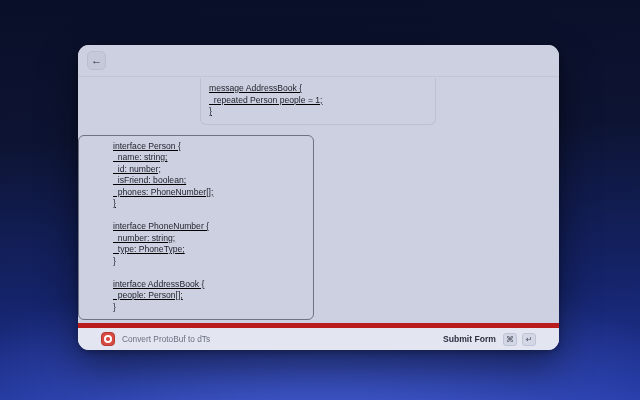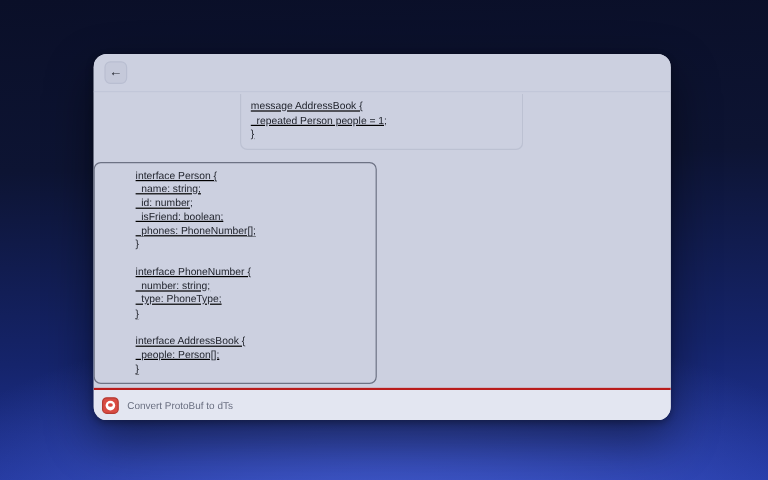--- a/index.html
+++ b/index.html
@@ -111,24 +111,24 @@
   }
 
   .code-box.primary { border-color: #6d7284; padding-left: 34px; }
   .spacer-mid { height: 10px; }
 
   
   .toolbar {
     height: 27px;
     flex: 0 0 27px;
     background: #e3e6f1;
-    border-top: 2px solid #b91c1c;
-    display: flex;
-    align-items: center;
-    padding: 0 7px;
+    border-top: 5px solid #b91c1c;
+    display: flex;
+    align-items: center;
+    padding: 0 23px;
   }
 
   .toolbar-left { display: flex; align-items: center; gap: 7px; }
 
   .app-icon {
     width: 14px; height: 14px;
     border-radius: 4px;
     background: #d94b42;
     border: 1px solid #b43a32;
     display: flex; align-items: center; justify-content: center;
@@ -221,15 +221,20 @@
 
   </div>
 
   <div class="toolbar">
     <div class="toolbar-left">
       <div class="app-icon">
         <span class="ring"></span>
       </div>
       <span class="app-title">Convert ProtoBuf to dTs</span>
     </div>
+    <div class="toolbar-right">
+      <span class="submit-label">Submit Form</span>
+      <span class="key-badge">⌘</span>
+      <span class="key-badge">↵</span>
+    </div>
   </div>
 
 </div>
 
 </body></html>

